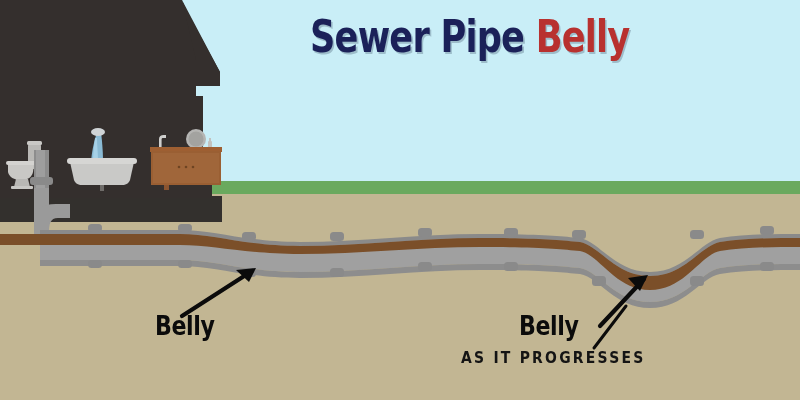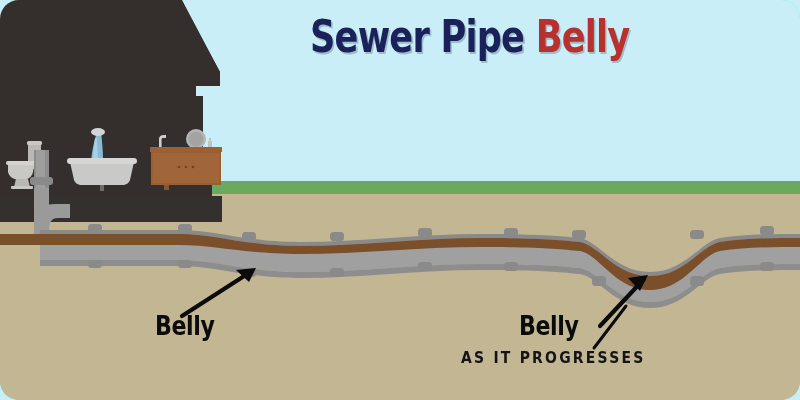--- a/index.html
+++ b/index.html
@@ -1,21 +1,21 @@
 <!DOCTYPE html>
 <html><head>
 <meta charset="utf-8">
 <style>
   html,body{margin:0;padding:0;}
   body{
     width:800px;height:400px;overflow:hidden;
     font-family:"Liberation Sans", sans-serif;
     background:#c9eef7;
   }
-  #stage{position:relative;width:800px;height:400px;overflow:hidden;background:#5eead4;border-radius:19px;}
+  #stage{position:relative;width:800px;height:400px;overflow:hidden;background:#5eead4;}
 
   
   .sky{position:absolute;left:0;top:0;width:800px;height:196px;background:#c9eef7;}
   .grass{position:absolute;left:0;top:181px;width:800px;height:15px;background:#6aa95e;}
   .grass-fringe{position:absolute;left:0;top:176px;width:800px;height:7px;}
   .soil{position:absolute;left:0;top:194px;width:800px;height:206px;background:#c2b693;}
 
   
   .house{position:absolute;left:0;top:0;width:232px;height:222px;}
   .house svg{display:block;}

